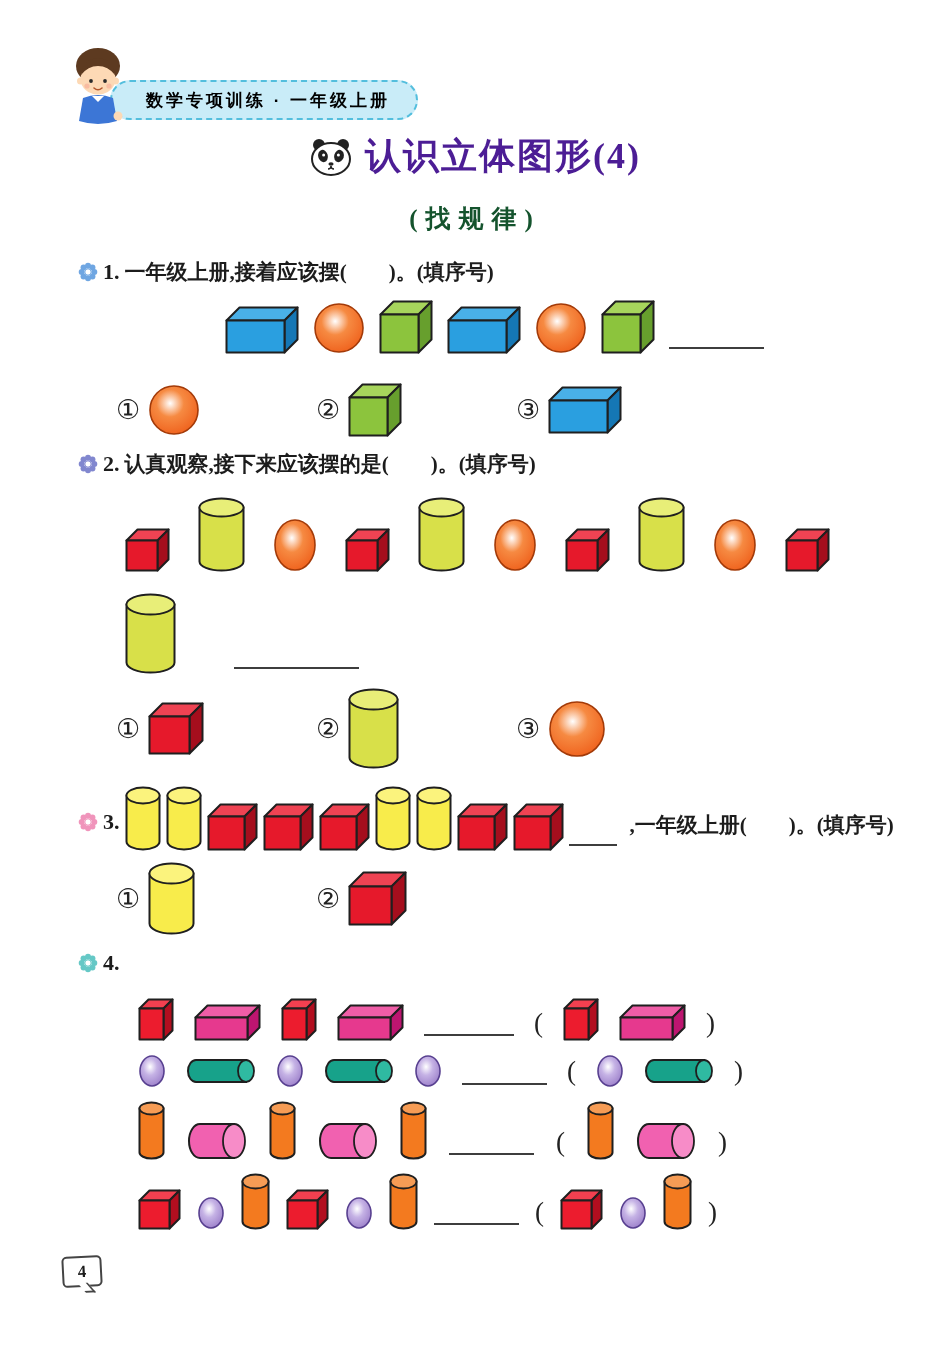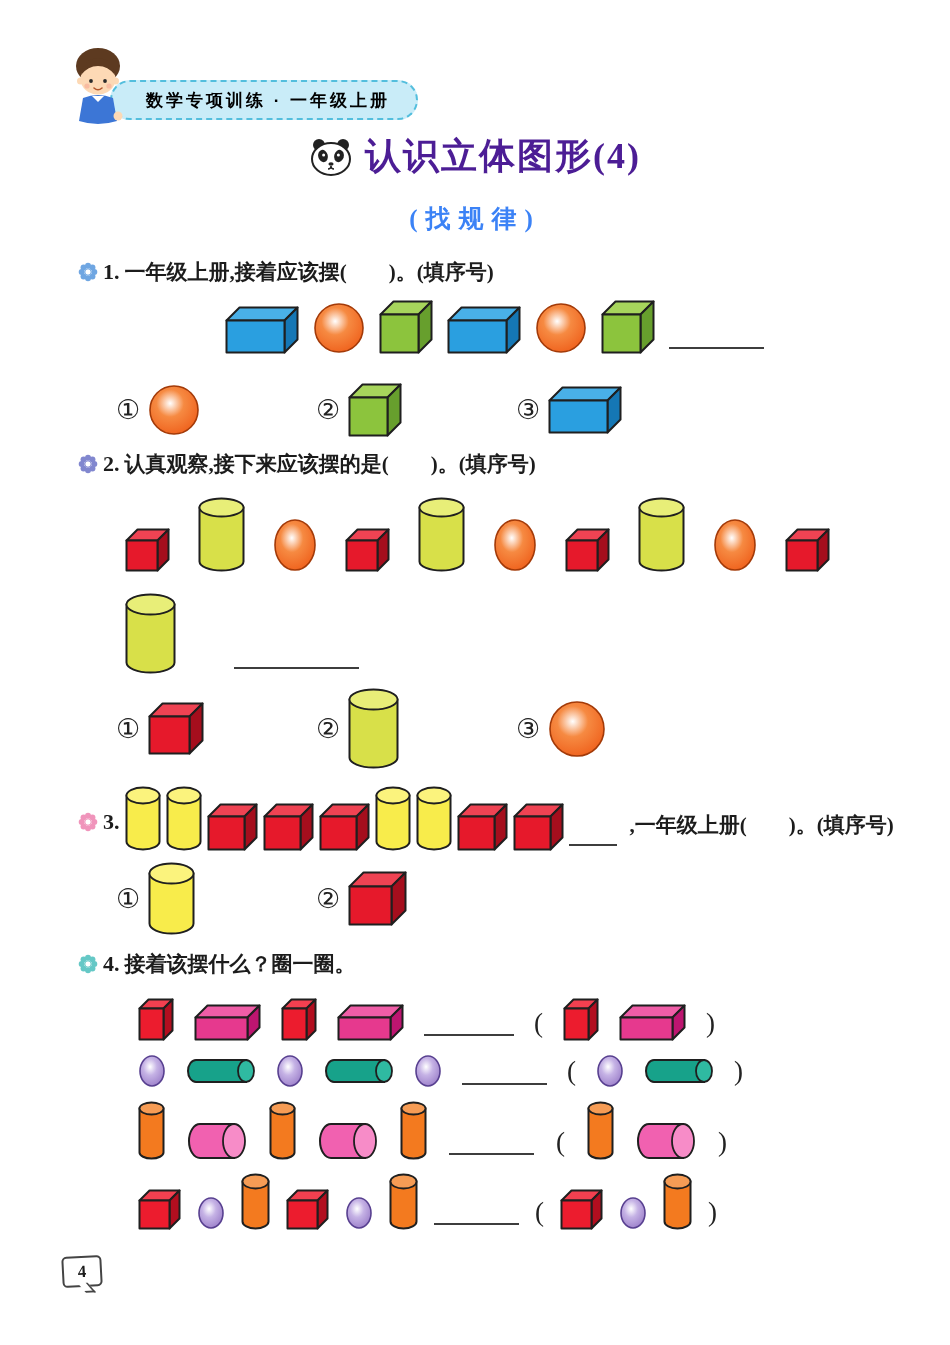--- a/index.html
+++ b/index.html
@@ -11,21 +11,21 @@
           background:#c9ecf8;border:2px dashed #53bedd;border-radius:20px;
           display:flex;align-items:center;padding:0 26px 0 34px;}
   .banner span{font-family:"Liberation Sans","DejaVu Sans",sans-serif;font-weight:bold;
                font-size:17px;letter-spacing:3px;color:#000000;white-space:nowrap;}
   .bird{position:absolute;left:318px;top:84px;width:32px;height:30px;}
   
   .title-row{position:absolute;top:132px;left:0;width:100%;display:flex;
              justify-content:center;align-items:center;gap:12px;}
   .title-text{font-size:36px;font-weight:800;color:#4c1d95;letter-spacing:2px;}
   .subtitle{position:absolute;top:202px;left:0;width:100%;text-align:center;
-            font-size:25px;font-weight:600;letter-spacing:8px;color:#3b82f6;}
+            font-size:25px;font-weight:600;letter-spacing:8px;color:#14532d;}
   
   .q-line{position:absolute;left:78px;display:flex;align-items:center;gap:5px;
           font-size:21px;font-weight:bold;white-space:nowrap;}
   .q-num{font-size:22px;}
   .bullet{width:20px;height:20px;display:inline-flex;}
   
   .seq{position:absolute;display:flex;align-items:flex-end;}
   .seq svg{flex:none;display:block;}
   .seq-blank{display:inline-block;height:4px;border-bottom:2.5px solid #3d3d3d;
              align-self:flex-end;margin-bottom:5px;}
@@ -420,21 +420,20 @@
           <circle cx="10" cy="16.3" r="3" fill="#65c8c6"></circle>
           <circle cx="5.545227278524751" cy="14.45477272147525" r="3" fill="#65c8c6"></circle>
           <circle cx="3.7" cy="10" r="3" fill="#65c8c6"></circle>
           <circle cx="5.54522727852475" cy="5.545227278524751" r="3" fill="#65c8c6"></circle>
           <circle cx="9.999999999999998" cy="3.7" r="3" fill="#65c8c6"></circle>
           <circle cx="14.454772721475248" cy="5.54522727852475" r="3" fill="#65c8c6"></circle>
           <circle cx="10" cy="10" r="3.2" fill="#fff" stroke="#65c8c6" stroke-width="1"></circle>
         </svg>
       </span>
     <span class="q-num">4.</span>
-    <span>接着该摆什么？圈一圈。</span>
   </div>
   <div class="q4-rows">
     <div class="seq q4-row" style="position:static;gap:20px;">
         <svg width="36" height="43" viewBox="0 0 36 43">
           <polygon points="1.5,10.5 10.5,1.5 34.5,1.5 25.5,10.5" fill="#f24050" stroke="#1f1f1f" stroke-width="2" stroke-linejoin="round"></polygon>
           <polygon points="25.5,10.5 34.5,1.5 34.5,32.5 25.5,41.5" fill="#b20e1f" stroke="#1f1f1f" stroke-width="2" stroke-linejoin="round"></polygon>
           <rect x="1.5" y="10.5" width="24" height="31" fill="#ec1c2e" stroke="#1f1f1f" stroke-width="2" stroke-linejoin="round"></rect>
         </svg>
         <svg width="67" height="37" viewBox="0 0 67 37">
           <polygon points="1.5,13.5 13.5,1.5 65.5,1.5 53.5,13.5" fill="#ef5da7" stroke="#1f1f1f" stroke-width="2" stroke-linejoin="round"></polygon>

